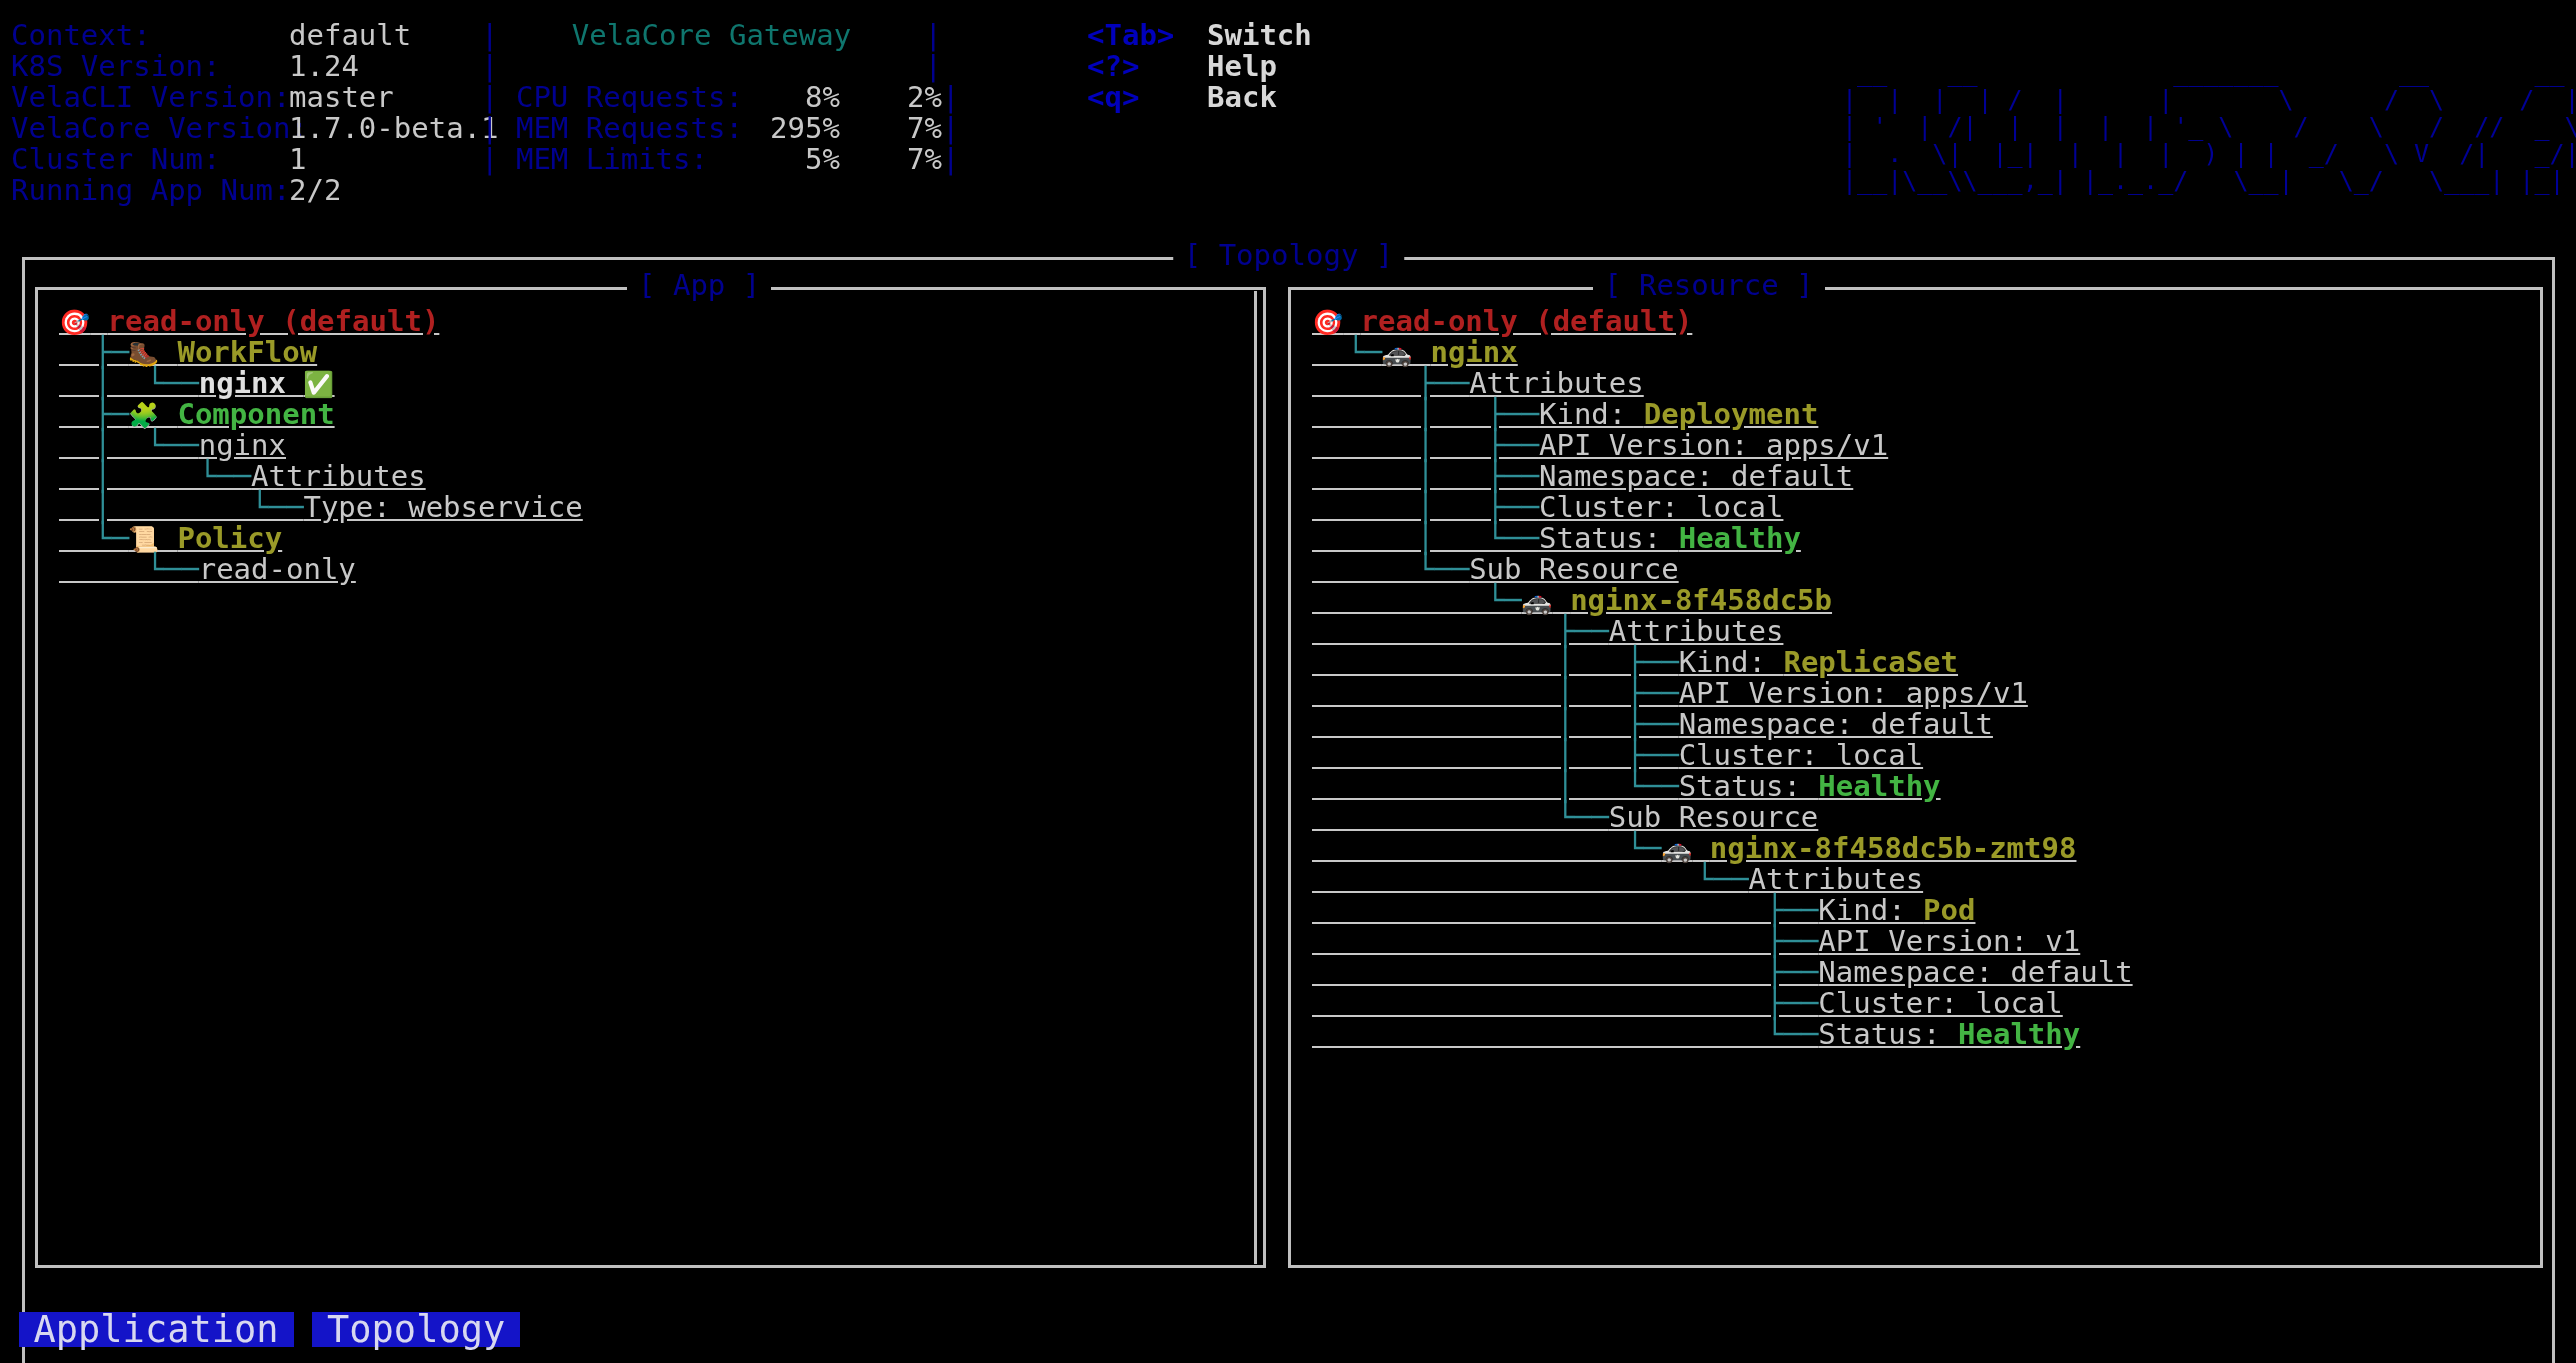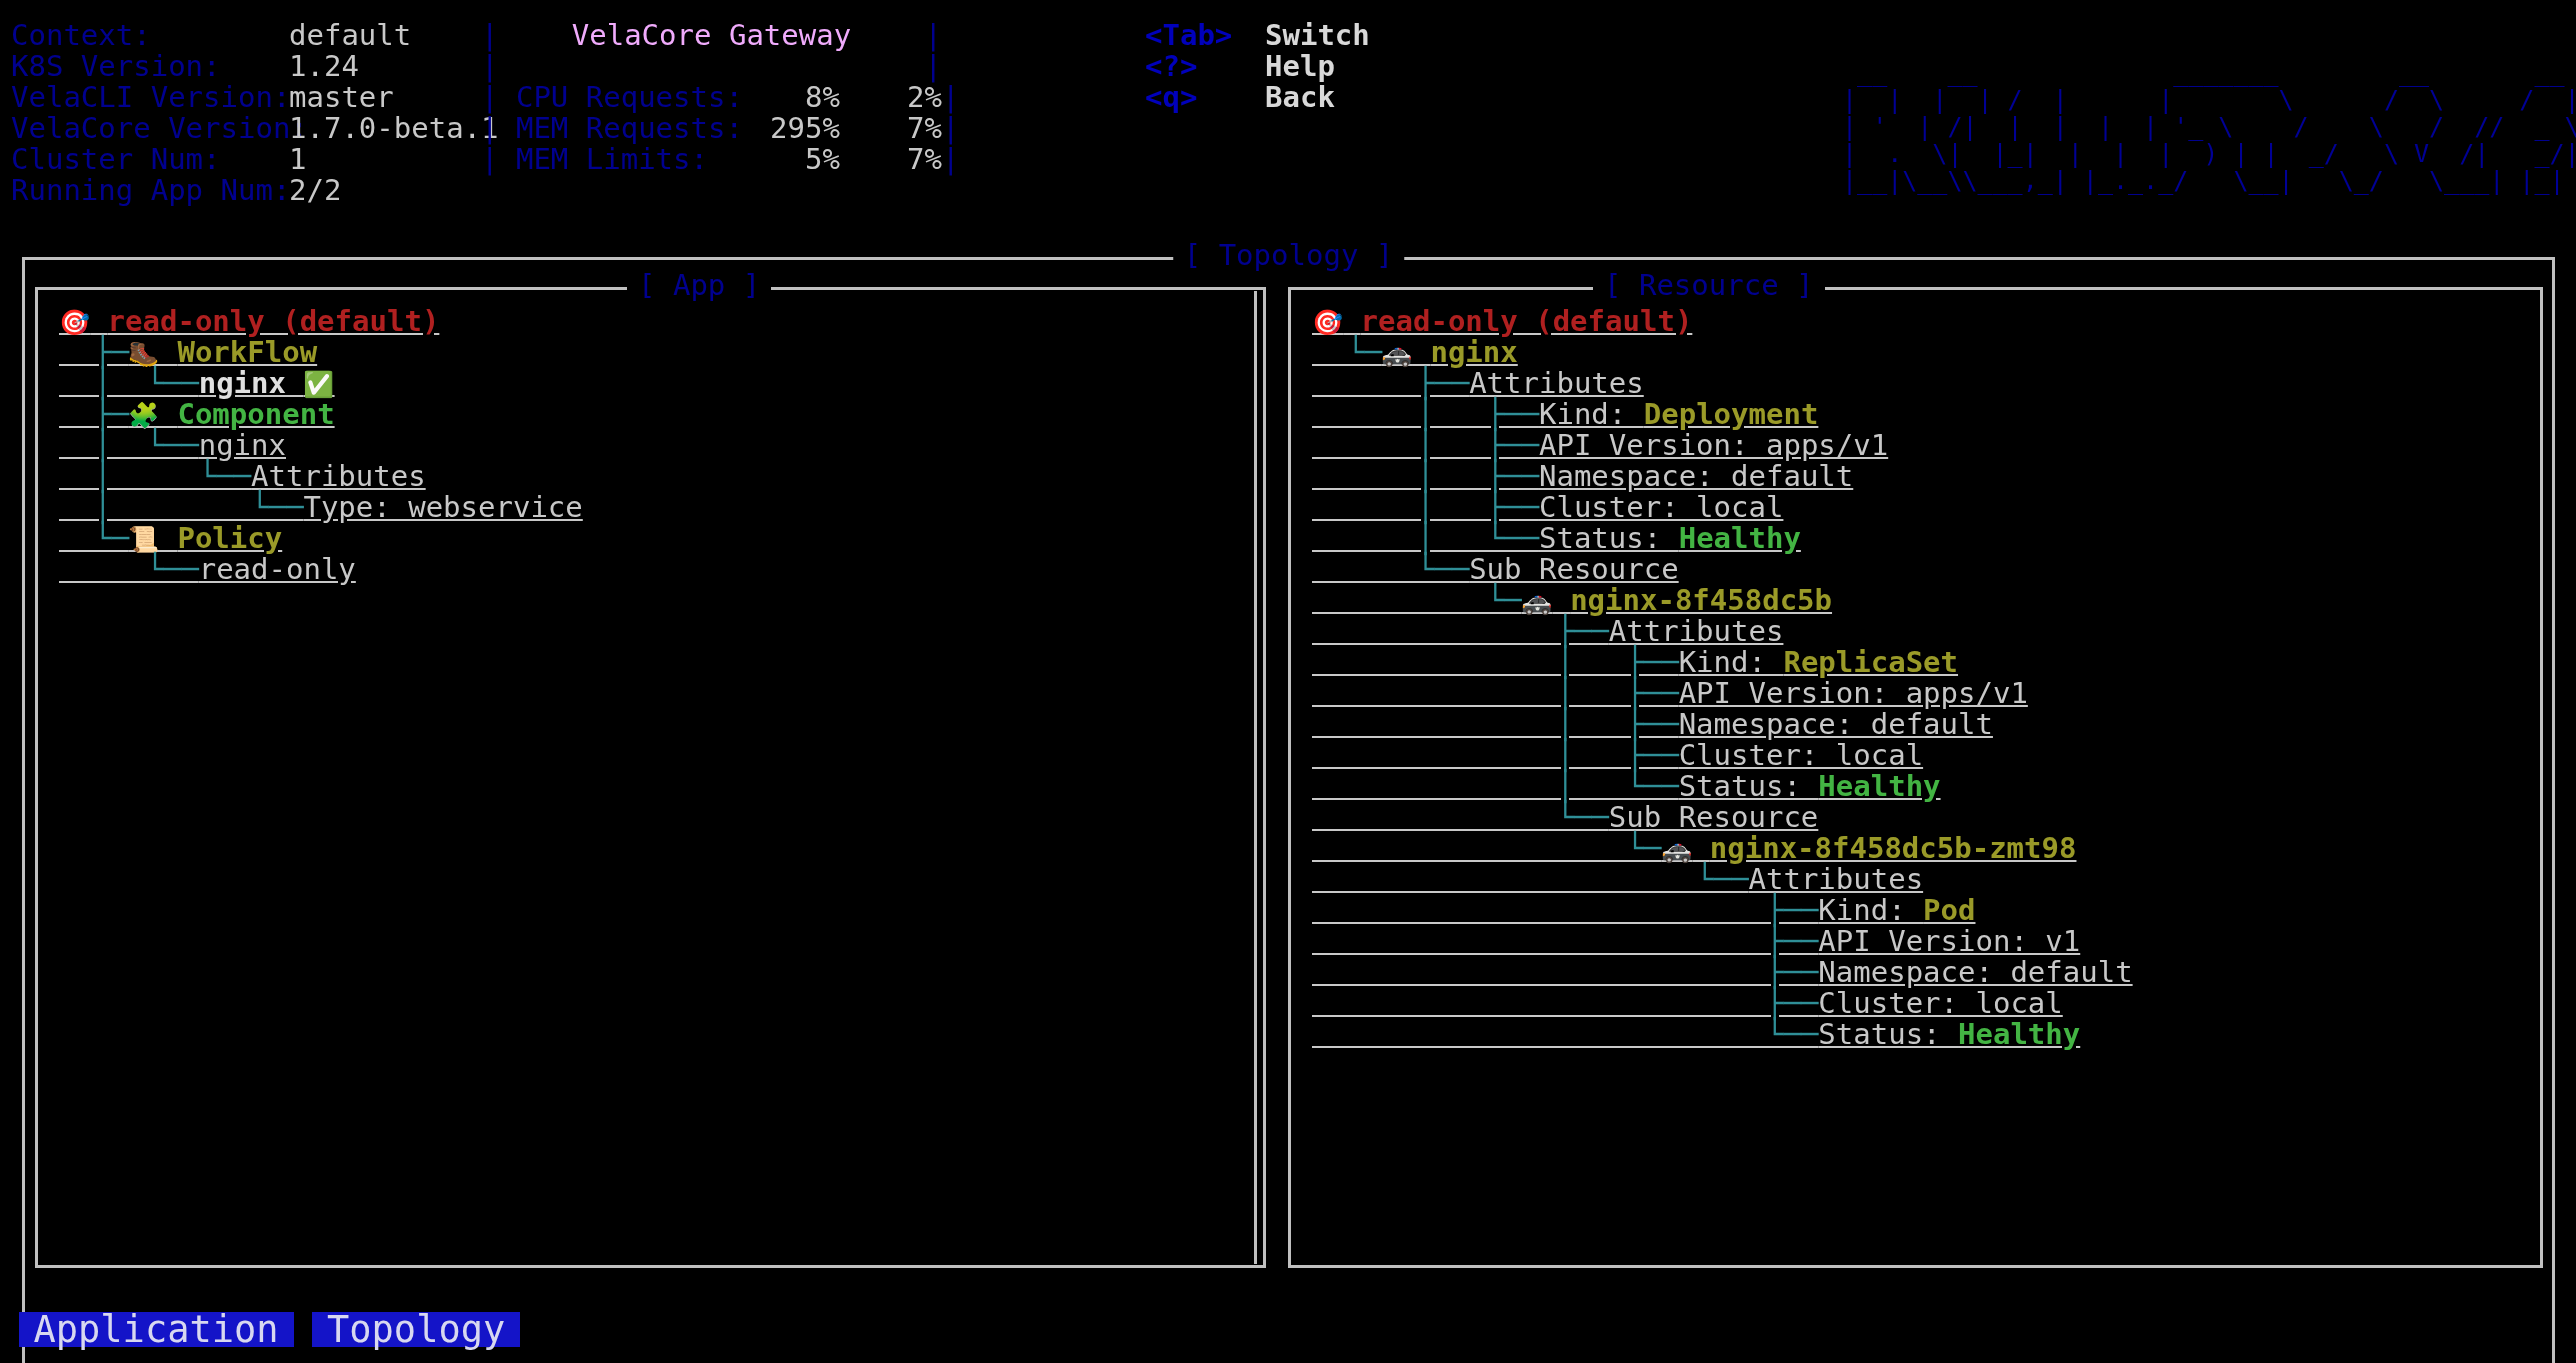--- a/index.html
+++ b/index.html
@@ -25,23 +25,23 @@
   .sep { color: #00008f; }
 
   #col-info { left: 11px; }
   #col-info .k { display: inline-block; width: 278px; color: #00008f; }
   #col-info .v { color: #c8c8c8; }
 
   #col-metrics { left: 481px; }
   #col-metrics .mk { display: inline-block; width: 222px; color: #00008f; }
   #col-metrics .m1 { display: inline-block; width: 102px; text-align: right; color: #c8c8c8; }
   #col-metrics .m2 { display: inline-block; width: 102px; text-align: right; color: #c8c8c8; }
-  #col-metrics .gw { color: #f0abfc; display: inline-block; width: 426px; text-align: center; }
+  #col-metrics .gw { color: #0f766e; display: inline-block; width: 426px; text-align: center; }
 
-  #col-keys { left: 1145px; }
+  #col-keys { left: 1087px; }
   #col-keys .kk { display: inline-block; width: 120px; color: #0000bb; font-weight: bold; }
   #col-keys .kd { color: #d8d8d8; font-weight: bold; }
 
   #logo {
     position: absolute; left: 1827px; top: 39px;
     color: #000096;
     font-size: 25px; line-height: 27px;
     white-space: pre;
     letter-spacing: 0px;
   }

